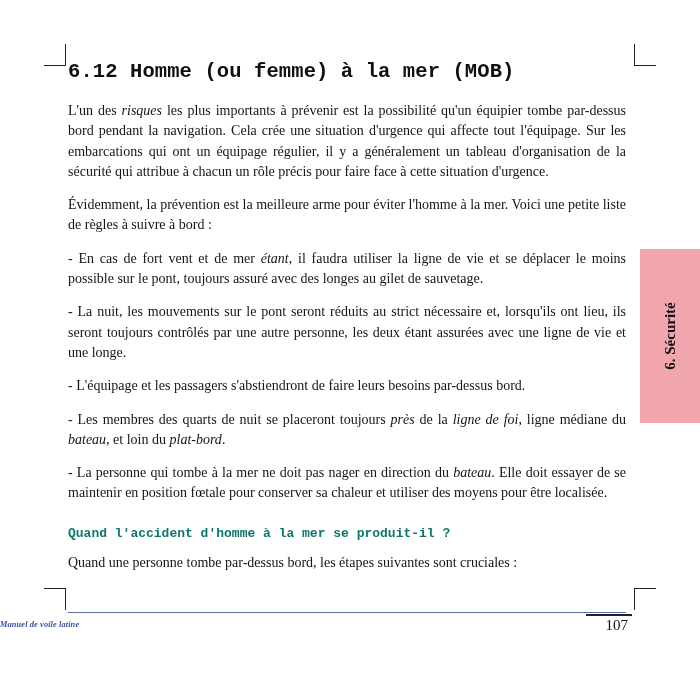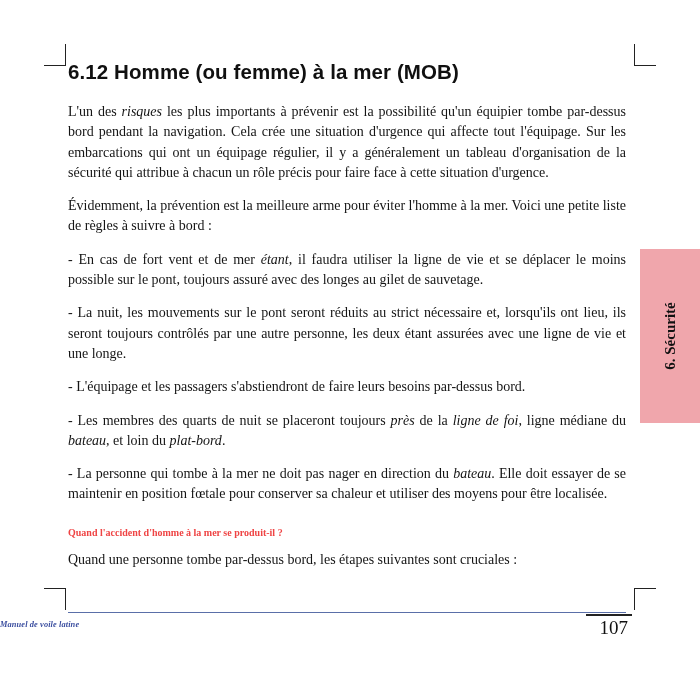--- a/index.html
+++ b/index.html
@@ -80,41 +80,42 @@
 
   
   .content {
     position: absolute;
     left: 68px;
     top: 60px;
     width: 558px;
   }
 
   h1.section-title {
-    font-family: Liberation Sans, sans-serif;
+    font-family: Liberation Mono, monospace;
     font-size: 20.5px;
     font-weight: bold;
     margin: 0 0 18px 0;
     letter-spacing: 0.1px;
     color: #101010;
   }
 
   p.para {
     font-size: 14px;
     line-height: 1.45;
     margin: 0 0 13px 0;
     text-align: justify;
     color: #141414;
   }
 
   h2.subheading {
-    font-size: 10px;
+    font-size: 13px;
     font-weight: bold;
     margin: 22px 0 12px 0;
-    color: #ef4444;
+    color: #0f766e;
+    font-family: Liberation Mono, monospace;
   }
 
   em { font-style: italic; }
 
   
   .footer-rule {
     position: absolute;
     left: 68px;
     top: 612px;
     width: 558px;
@@ -130,21 +131,21 @@
     font-size: 8.4px;
     font-style: italic;
     font-weight: bold;
     color: #3c4fa0;
     letter-spacing: 0.1px;
   }
   .page-number {
     position: absolute;
     right: 72px;
     top: 617px;
-    font-size: 19px;
+    font-size: 15px;
     color: #111111;
   }
   .page-number-rule {
     position: absolute;
     right: 68px;
     top: 614px;
     width: 46px;
     height: 2px;
     background: #222222;
   }

